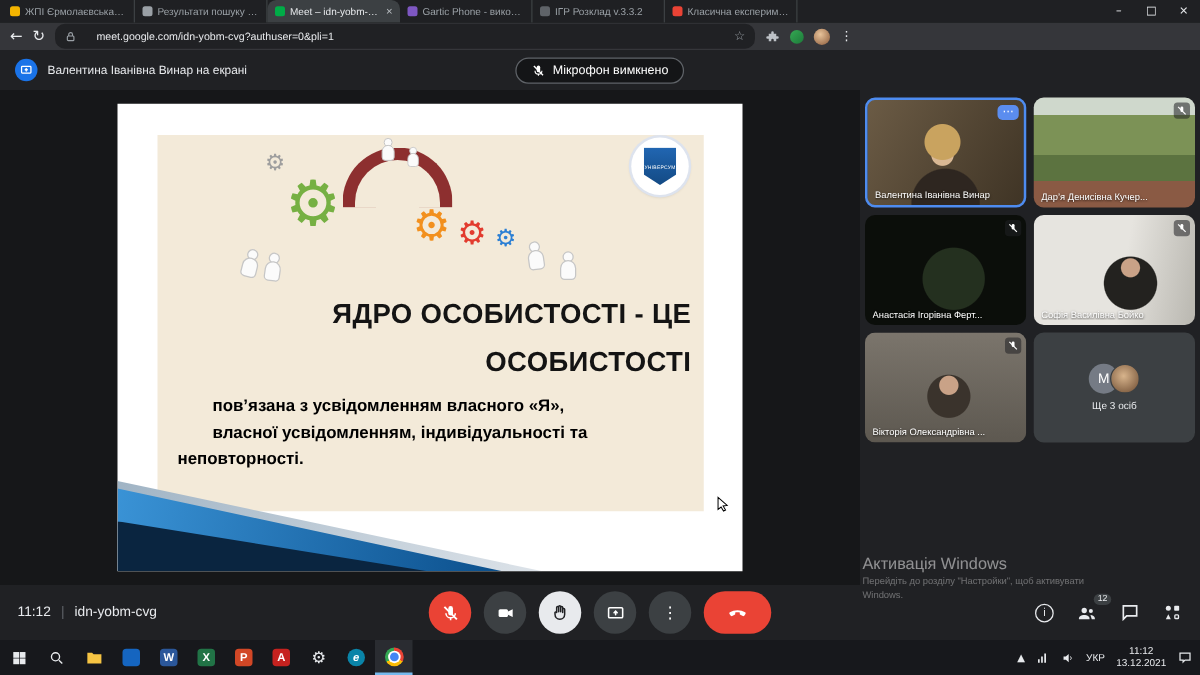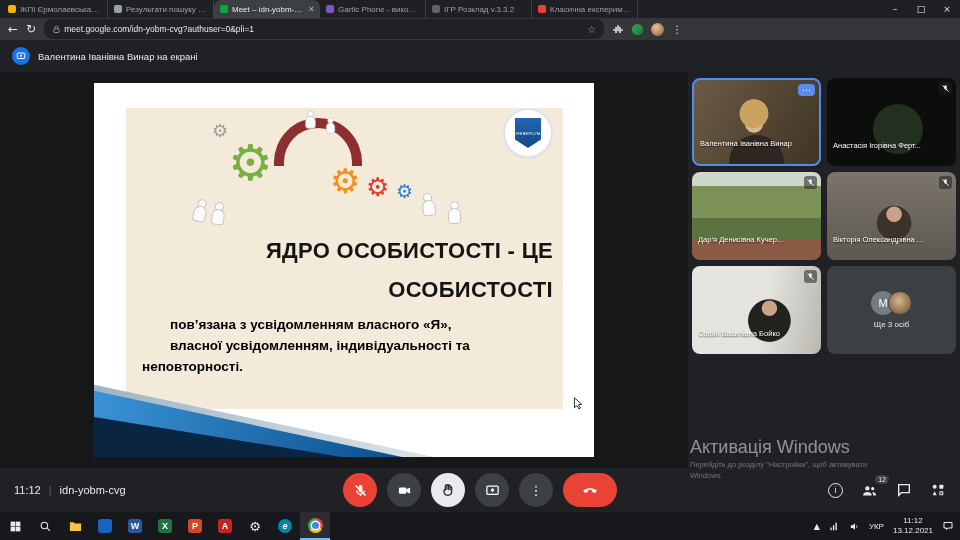--- a/index.html
+++ b/index.html
@@ -14,21 +14,21 @@
   .tab.active{background:#3c4043;color:#e8eaed;border-radius:7px 7px 0 0;border-right:none}
   .fav{width:8px;height:8px;border-radius:2px;flex:0 0 auto}
   .tab-label{white-space:nowrap;overflow:hidden;text-overflow:ellipsis;flex:1}
   .tab-close{font-size:9px;color:#bdc1c6}
   .win-controls{margin-left:auto;display:flex}
   .win-controls span{width:26px;text-align:center;font-size:9px;color:#e8eaed;line-height:18px;
     font-family:"DejaVu Sans",sans-serif}
   .addr{height:22px;background:#35363a;display:flex;align-items:center;gap:8px;padding:0 8px}
   .nav-ic{color:#e8eaed;font-size:12px;font-family:"DejaVu Sans",sans-serif}
   .omnibox{flex:0 1 560px;height:20px;background:#202124;border-radius:8px;display:flex;
-    align-items:center;gap:3px;padding:0 8px;color:#e8eaed;font-size:8.5px}
+    align-items:center;gap:16px;padding:0 8px;color:#e8eaed;font-size:8.5px}
   .omnibox .url{white-space:nowrap;overflow:hidden;flex:1}
   .star{color:#9aa0a6;font-size:10px;font-family:"DejaVu Sans",sans-serif}
   .ext-dot{width:11px;height:11px;border-radius:50%;background:linear-gradient(135deg,#35a853,#1d7a3a)}
   .avatar{width:13px;height:13px;border-radius:50%;background:radial-gradient(circle at 40% 35%,#e8c39a,#8a5a3a)}
   .kebab{color:#e8eaed;font-size:10px;font-family:"DejaVu Sans",sans-serif}
 
   
   .meet{flex:1;background:#202124;display:flex;flex-direction:column;position:relative}
   .banner{height:32px;display:flex;align-items:center;padding:0 12px;position:relative}
   .present-dot{width:18px;height:18px;border-radius:50%;background:#1a73e8;display:flex;
@@ -76,21 +76,21 @@
   .tri1{width:340px;height:86px;background:linear-gradient(115deg,#9fb3c4,#dde3e9);
     clip-path:polygon(0 16%,100% 100%,0 100%);z-index:2}
   .tri2{width:308px;height:72px;background:linear-gradient(100deg,#3a93d6,#0b4f8c);
     clip-path:polygon(0 8%,100% 100%,0 100%);z-index:2}
   .tri3{width:248px;height:40px;background:#0a2540;clip-path:polygon(0 0,100% 100%,0 100%);z-index:2}
 
   
   .sidebar{width:272px;padding:6px 4px 0 4px;display:grid;grid-template-columns:1fr 1fr;
     gap:6px;align-content:start}
   .tile{height:88px;border-radius:8px;position:relative;overflow:hidden;background:#3c4043}
-  .tile-name{position:absolute;left:6px;bottom:16px;right:16px;color:#fff;font-size:7.5px;
+  .tile-name{position:absolute;left:6px;bottom:4px;right:16px;color:#fff;font-size:7.5px;
     white-space:nowrap;overflow:hidden;text-overflow:ellipsis;text-shadow:0 1px 2px rgba(0,0,0,.8)}
   .tile-mic{position:absolute;top:4px;right:4px;width:13px;height:13px;border-radius:3px;
     background:rgba(32,33,36,.55);display:flex;align-items:center;justify-content:center}
   .more-chip{position:absolute;top:4px;right:4px;background:#5b8def;color:#fff;border-radius:4px;
     padding:0 4px;font-size:9px;line-height:12px;font-family:"DejaVu Sans",sans-serif}
   .t1{border:2px solid #4e8cf0;
     background:radial-gradient(circle at 48% 40%,#c9a35f 0 17%,transparent 18%),
     radial-gradient(circle at 48% 52%,#d9b894 0 11%,transparent 12%),
     radial-gradient(circle at 50% 98%,#2e2620 0 26%,transparent 27%),
     linear-gradient(120deg,#6b5b45,#3f3425)}
@@ -130,21 +130,21 @@
   .mcbtn .dots{font-size:13px;color:#fff;font-family:"DejaVu Sans",sans-serif}
   .mc-right{margin-left:auto;display:flex;align-items:center;gap:18px}
   .mc-ic{position:relative;display:flex;align-items:center;justify-content:center;cursor:pointer}
   .info-circle{width:15px;height:15px;border:1.5px solid #e8eaed;border-radius:50%;color:#e8eaed;
     font-size:9px;font-style:normal;display:flex;align-items:center;justify-content:center}
   .badge{position:absolute;top:-7px;right:-11px;background:#3c4043;color:#e8eaed;font-size:7px;
     font-weight:normal;border-radius:7px;padding:1px 3px}
 
   
   .watermark{position:absolute;left:690px;bottom:32px;z-index:40;pointer-events:none}
-  .wm1{font-size:18px;color:rgba(255,255,255,.5)}
+  .wm1{font-size:13px;color:rgba(255,255,255,.5)}
   .wm2,.wm3{font-size:7.5px;color:rgba(255,255,255,.35);margin-top:2px}
 
   
   .taskbar{height:28px;background:#17181c;display:flex;align-items:center;color:#e8eaed}
   .tb-btn{width:30px;height:28px;display:flex;align-items:center;justify-content:center;cursor:pointer}
   .tb-btn.active{background:#2a2c31;border-bottom:2px solid #76b9ed}
   .app-sq{width:14px;height:14px;border-radius:3px;color:#fff;font-size:9px;font-weight:bold;
     display:flex;align-items:center;justify-content:center}
   .word{background:#2b579a}.excel{background:#217346}.ppt{background:#d24726}
   .acrobat{background:#c6221f}.edge{background:#0a84a8;border-radius:50%;font-style:italic}
@@ -219,20 +219,29 @@
   <div class="meet">
 
     <div class="banner">
       <span class="present-dot">
         <svg width="10" height="10" viewBox="0 0 24 24" fill="none" stroke="#fff" stroke-width="2.4">
             <rect x="3" y="5" width="18" height="13" rx="1.5"></rect>
             <path d="M12 14v-4M10 11.5l2-2 2 2" stroke-linecap="round"></path>
           </svg>
       </span>
       <span class="banner-text">Валентина Іванівна Винар на екрані</span>
+      <div class="mic-pill">
+        <svg width="11" height="11" viewBox="0 0 24 24">
+            <path d="M12 15a3 3 0 0 0 3-3V6a3 3 0 0 0-6 0v6a3 3 0 0 0 3 3z" fill="#fff"></path>
+            <path d="M18 12a6 6 0 0 1-12 0" stroke="#fff" stroke-width="2" fill="none"></path>
+            <path d="M12 18v3" stroke="#fff" stroke-width="2"></path>
+            <path d="M4 4l16 16" stroke="#fff" stroke-width="2.4"></path>
+          </svg>
+        <span>Мікрофон вимкнено</span>
+      </div>
     </div>
 
     <div class="meet-main">
 
       <div class="stage">
         <div class="slide">
           <div class="cream">
             <div class="illus">
               <div class="arc"></div>
               <span class="gear g-gray">⚙</span>
@@ -284,55 +293,55 @@
           <div class="tri tri2"></div>
           <div class="tri tri3"></div>
         </div>
       </div>
 
       <div class="sidebar">
         <div class="tile t1">
           <span class="more-chip">⋯</span>
           <span class="tile-name">Валентина Іванівна Винар</span>
         </div>
+        <div class="tile t3">
+          <span class="tile-mic">
+              <svg width="9" height="9" viewBox="0 0 24 24">
+                <path d="M12 15a3 3 0 0 0 3-3V6a3 3 0 0 0-6 0v6a3 3 0 0 0 3 3z" fill="#fff"></path>
+                <path d="M4 4l16 16" stroke="#fff" stroke-width="2.6"></path>
+              </svg>
+            </span>
+          <span class="tile-name">Дар’я Денисівна Кучер...</span>
+        </div>
         <div class="tile t2">
           <span class="tile-mic">
               <svg width="9" height="9" viewBox="0 0 24 24">
                 <path d="M12 15a3 3 0 0 0 3-3V6a3 3 0 0 0-6 0v6a3 3 0 0 0 3 3z" fill="#fff"></path>
                 <path d="M4 4l16 16" stroke="#fff" stroke-width="2.6"></path>
               </svg>
             </span>
           <span class="tile-name">Анастасія Ігорівна Ферт...</span>
         </div>
-        <div class="tile t3">
+        <div class="tile t4">
           <span class="tile-mic">
               <svg width="9" height="9" viewBox="0 0 24 24">
                 <path d="M12 15a3 3 0 0 0 3-3V6a3 3 0 0 0-6 0v6a3 3 0 0 0 3 3z" fill="#fff"></path>
                 <path d="M4 4l16 16" stroke="#fff" stroke-width="2.6"></path>
               </svg>
             </span>
-          <span class="tile-name">Дар’я Денисівна Кучер...</span>
+          <span class="tile-name">Софія Василівна Бойко</span>
         </div>
         <div class="tile t5">
           <span class="tile-mic">
               <svg width="9" height="9" viewBox="0 0 24 24">
                 <path d="M12 15a3 3 0 0 0 3-3V6a3 3 0 0 0-6 0v6a3 3 0 0 0 3 3z" fill="#fff"></path>
                 <path d="M4 4l16 16" stroke="#fff" stroke-width="2.6"></path>
               </svg>
             </span>
           <span class="tile-name">Вікторія Олександрівна ...</span>
-        </div>
-        <div class="tile t4">
-          <span class="tile-mic">
-              <svg width="9" height="9" viewBox="0 0 24 24">
-                <path d="M12 15a3 3 0 0 0 3-3V6a3 3 0 0 0-6 0v6a3 3 0 0 0 3 3z" fill="#fff"></path>
-                <path d="M4 4l16 16" stroke="#fff" stroke-width="2.6"></path>
-              </svg>
-            </span>
-          <span class="tile-name">Софія Василівна Бойко</span>
         </div>
         <div class="tile t7">
           <div class="ovl-avatars">
             <span class="ovl-a1">M</span>
             <span class="ovl-a2"></span>
           </div>
           <span class="ovl-label">Ще 3 осіб</span>
         </div>
       </div>
 

